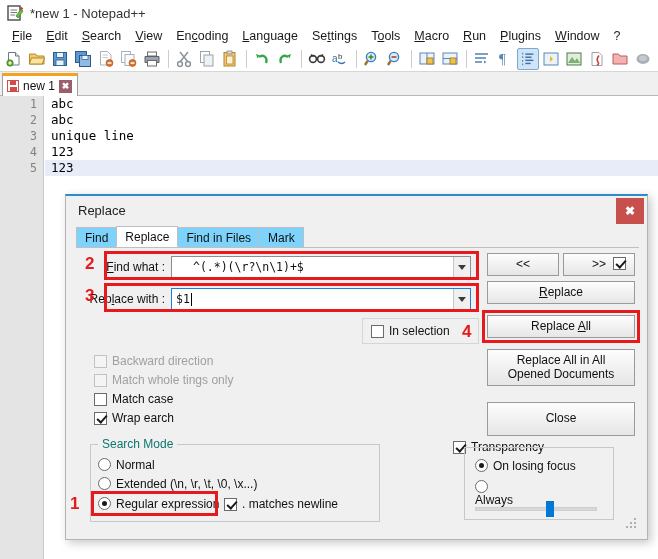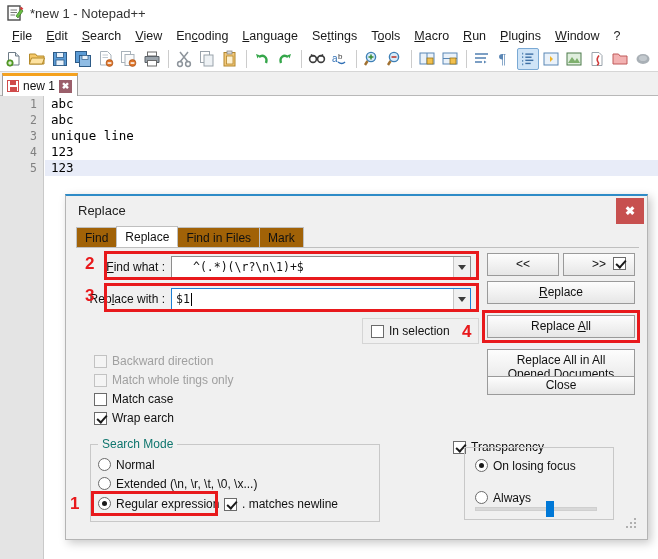--- a/index.html
+++ b/index.html
@@ -127,21 +127,21 @@
     display: flex; align-items: center; justify-content: center;
   }
 
   .tabs {
     position: absolute; left: 10px; top: 31px; width: 563px; height: 21px;
     border-bottom: 1px solid #bfbfbf;
     display: flex; align-items: flex-end;
   }
   .dtab {
     height: 20px; padding: 0 8px; font-size: 12px; color: #111;
-    background: #a16207; border: 1px solid #bfbfbf; border-bottom: none;
+    background: #7dd3fc; border: 1px solid #bfbfbf; border-bottom: none;
     display: flex; align-items: center; margin-right: -1px;
   }
   .dtab.active {
     background: #ffffff; height: 21px; position: relative; z-index: 2;
     border-bottom: 1px solid #ffffff;
   }
 
   .dlg-body {
     position: absolute; left: 10px; top: 52px; width: 563px; bottom: 8px;
     background: #f0f0f0;
@@ -580,32 +580,32 @@
 
       <div class="btn" style="left:411px; top:33px; width:148px; height:23px;">
           <span><u>R</u>eplace</span>
         </div>
       <div class="btn" style="left:411px; top:67px; width:148px; height:23px;">
           <span>Replace <u>A</u>ll</span>
         </div>
       <div class="redbox" style="left:406px; top:62px; width:158px; height:33px;"></div>
 
       <div class="btn" style="left:411px; top:101px; width:148px; height:37px; padding:0 6px;">Replace All in All Opened Documents</div>
-      <div class="btn" style="left:411px; top:128px; width:148px; height:19px;">Close</div>
+      <div class="btn" style="left:411px; top:154px; width:148px; height:34px;">Close</div>
 
       <div class="cb" style="left:377px; top:192px;">
         <span class="box checked"></span>
         <span>Transparency</span>
       </div>
       <div class="group" style="left:388px; top:199px; width:150px; height:73px;"></div>
       <div class="rd" style="left:399px; top:211px;">
         <span class="dot on"></span>
         <span>On losing focus</span>
       </div>
-      <div class="rd" style="left:399px; top:243px;">
+      <div class="rd" style="left:399px; top:232px;flex-direction:column;">
         <span class="dot"></span>
         <span>Always</span>
       </div>
       <div class="slider" style="left:399px; top:252px; width:122px;">
         <span class="track"></span>
         <span class="thumb" id="slider-thumb" style="left: 70.68px;"></span>
       </div>
 
       <div class="grip">
         <i style="right:0; bottom:0;"></i>

